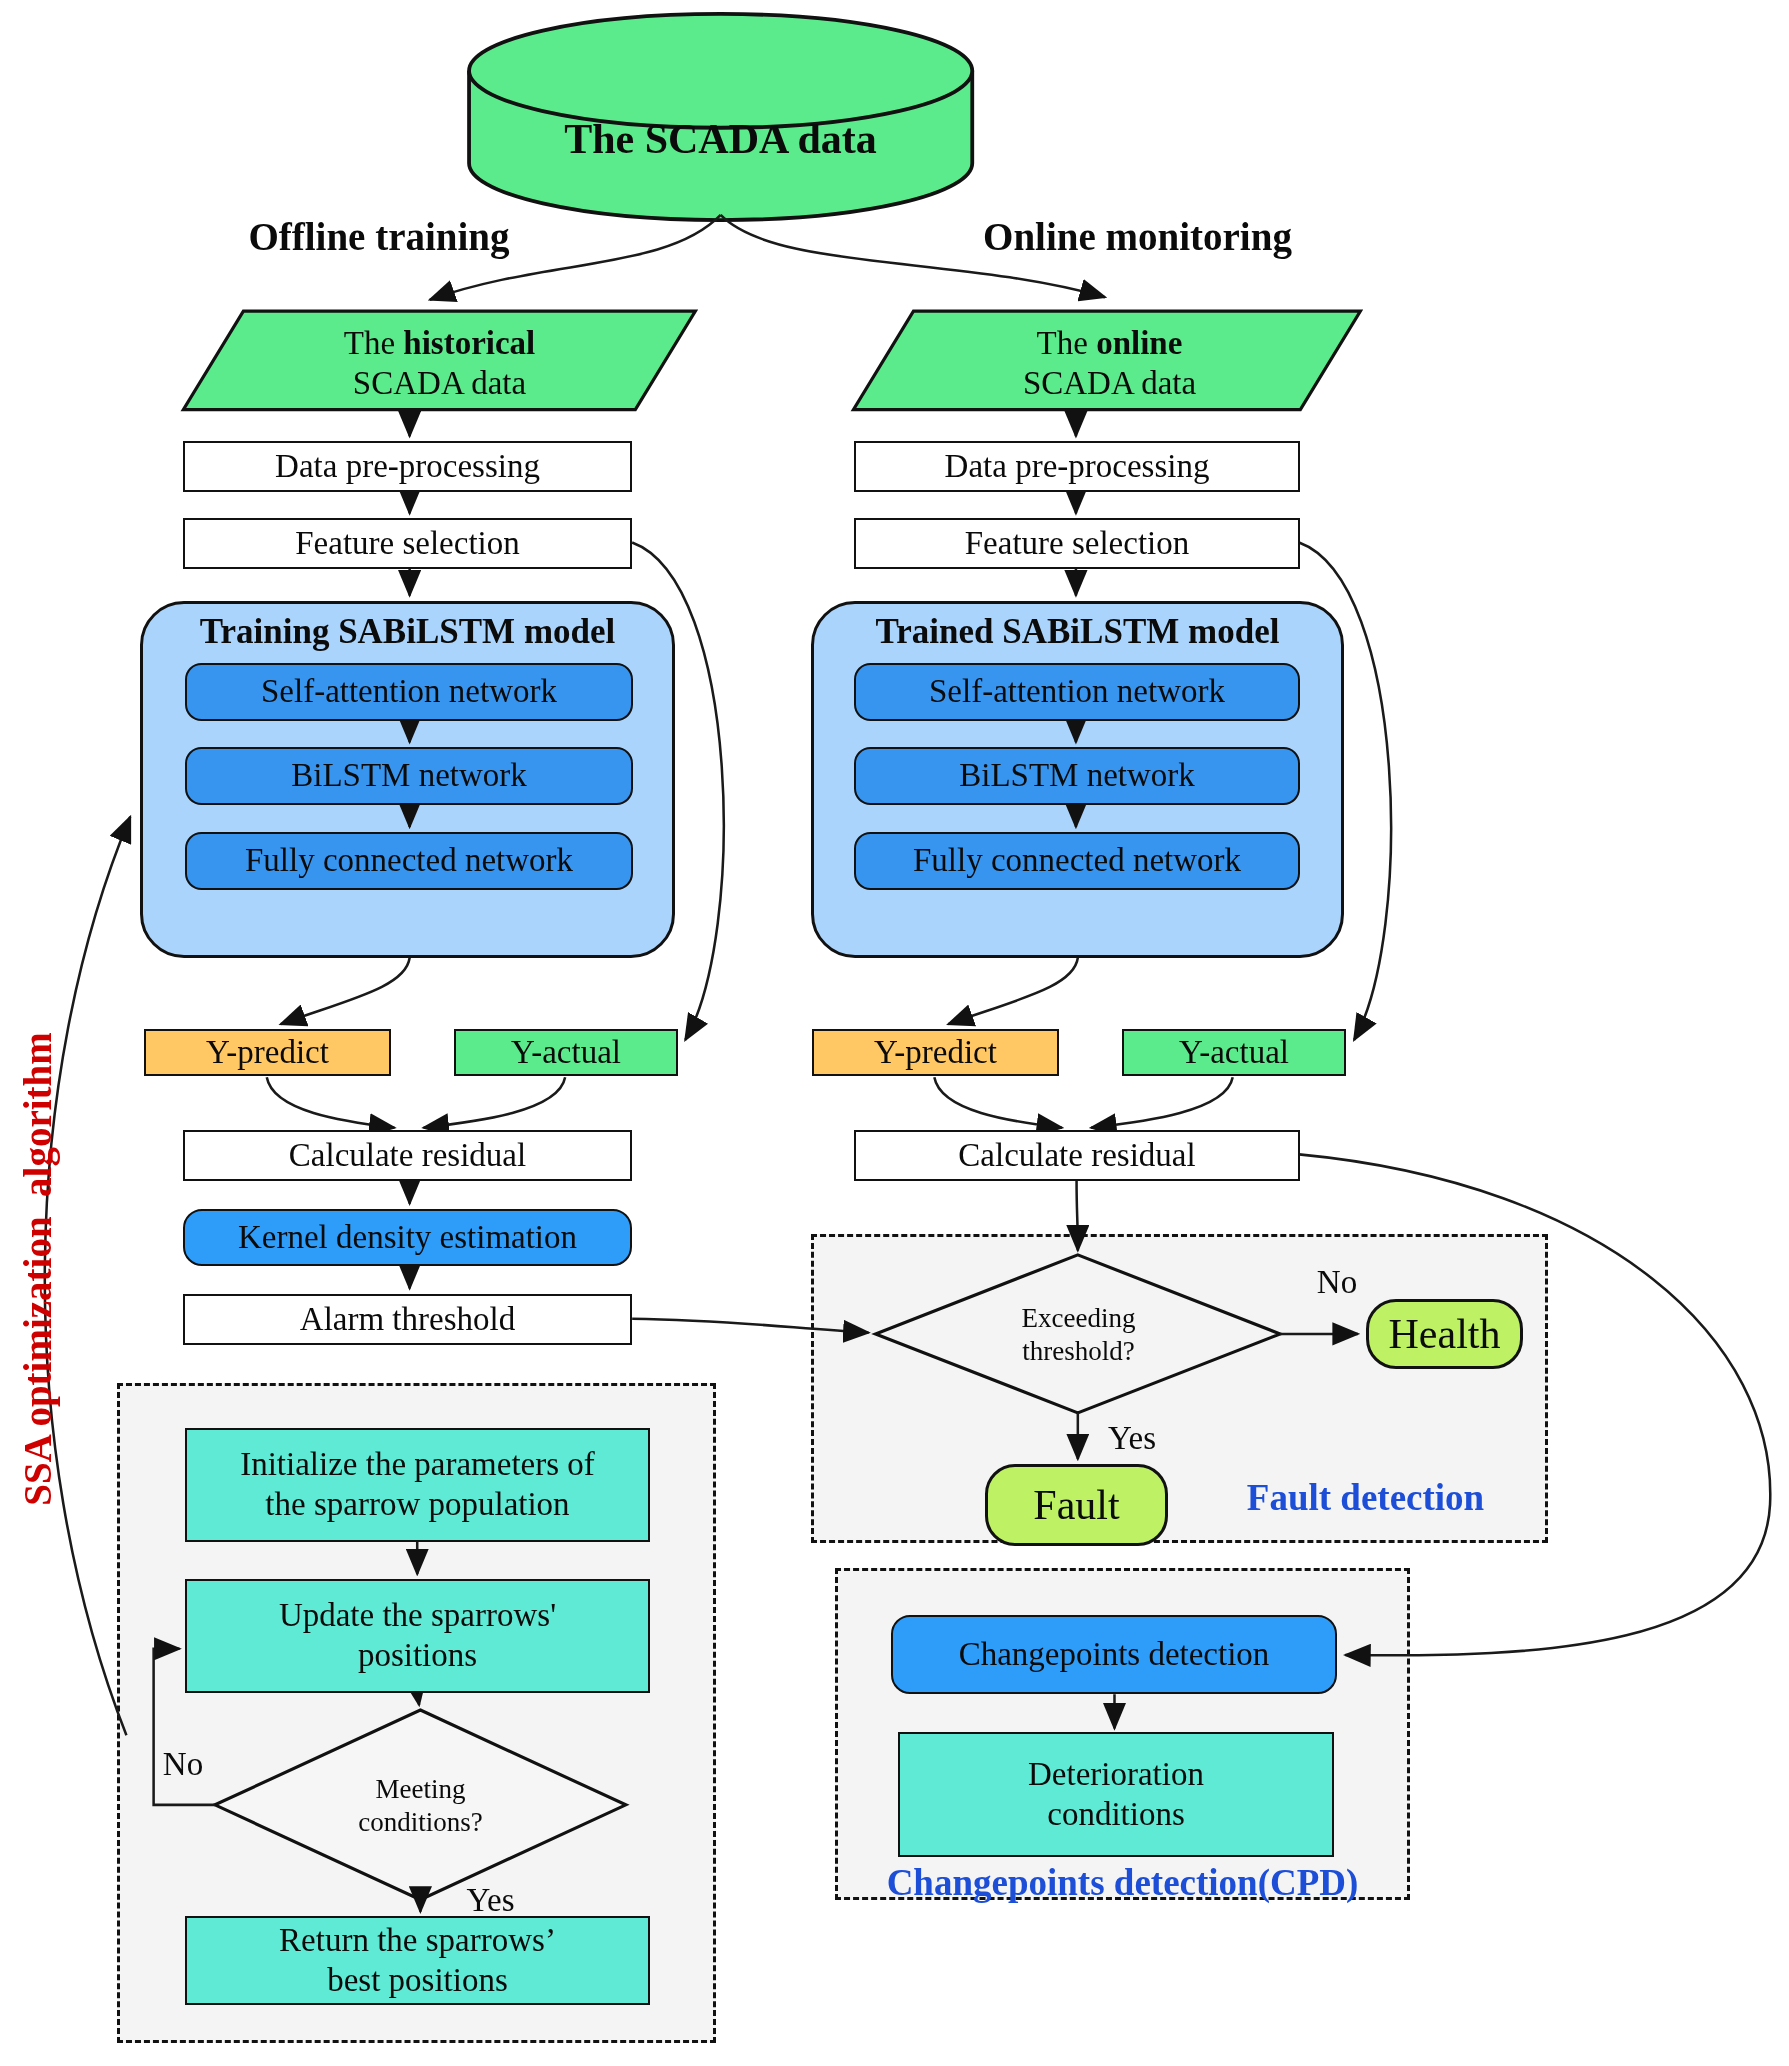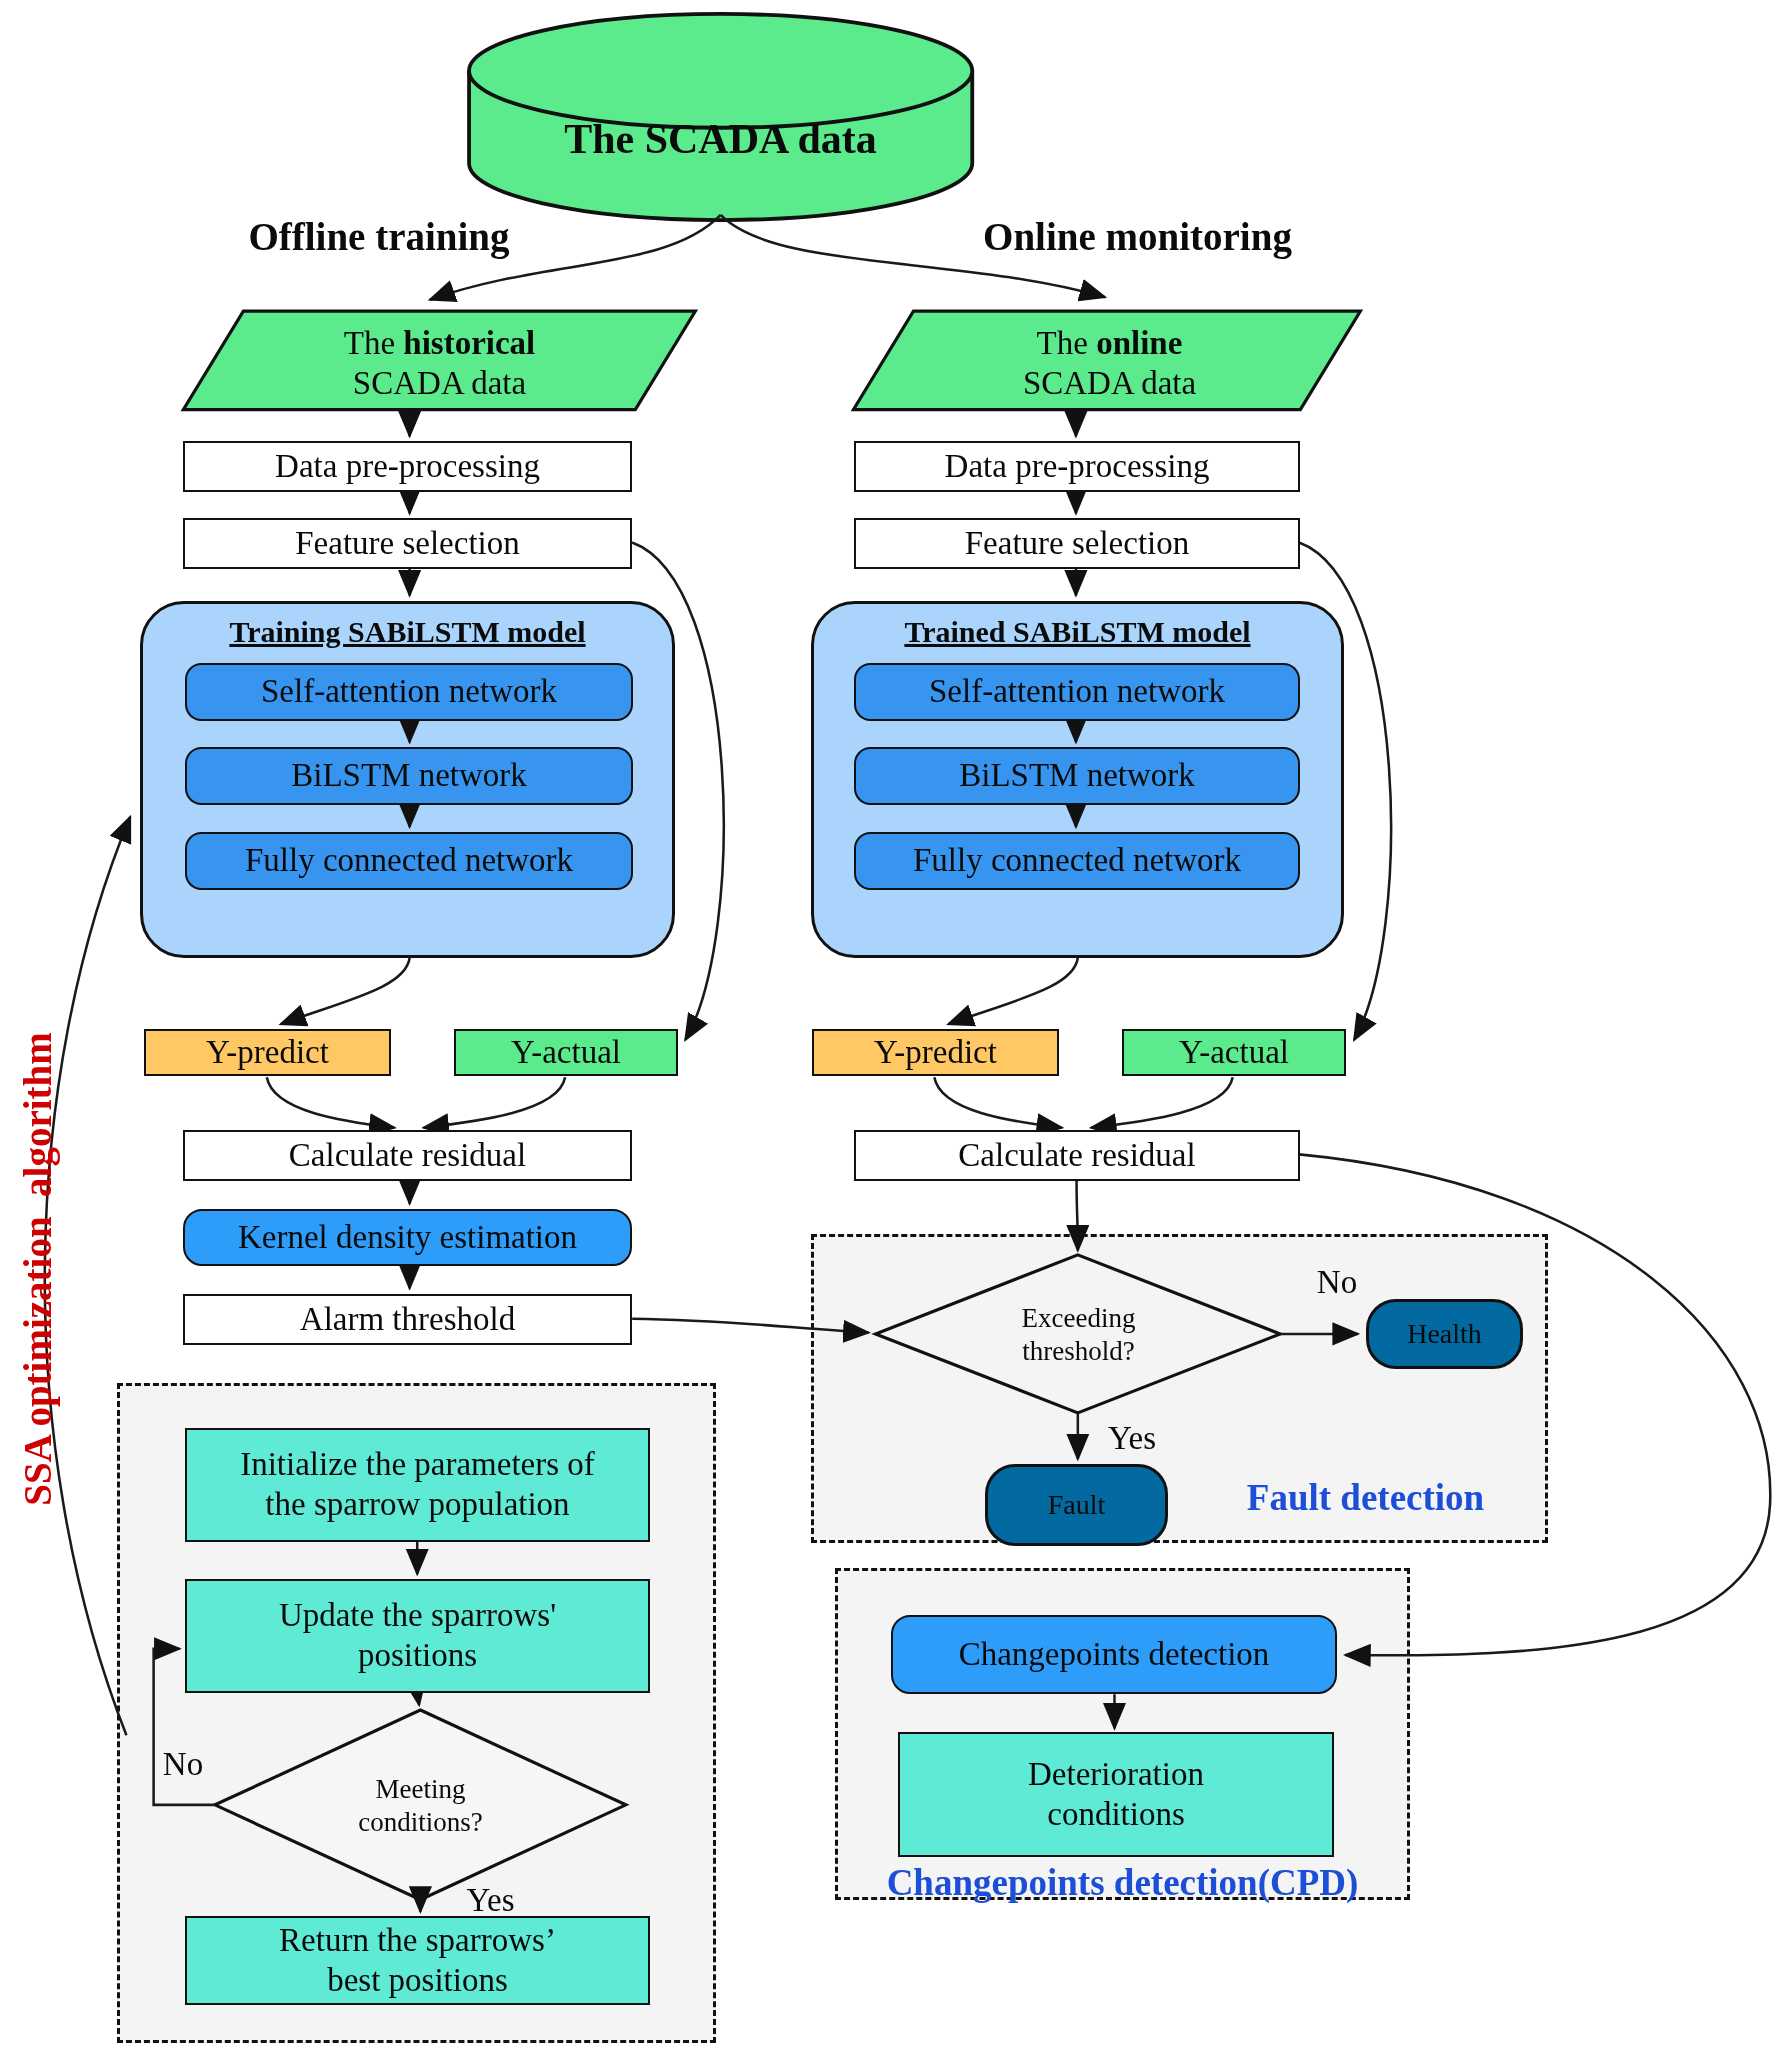--- a/index.html
+++ b/index.html
@@ -22,25 +22,25 @@
   .graybox{background:#5eead4;}
   .container{
     position:absolute;background:#AAD4FB;border:3.2px solid #111111;
     border-radius:44px;box-sizing:border-box;
   }
   .panel{
     position:absolute;background:#F4F4F4;border:3.8px dashed #111111;box-sizing:border-box;
   }
   .roundnode{
     position:absolute;display:flex;align-items:center;justify-content:center;
-    background:#0369a1;border:3.2px solid #111111;border-radius:30px;
-    box-sizing:border-box;font-size:28px;
+    background:#bef264;border:3.2px solid #111111;border-radius:30px;
+    box-sizing:border-box;font-size:42px;
   }
   .bold{font-weight:bold;}
-  .title{font-weight:bold;font-size:30px;text-decoration:underline;}
+  .title{font-weight:bold;font-size:35px;}
   .branch{font-weight:bold;font-size:39px;}
   .cyl-t{font-weight:bold;font-size:42px;}
   .cap{font-weight:bold;font-size:37px;color:#1d4ed8;}
   .sidelabel{
     position:absolute;left:-425px;top:1234px;width:923px;height:70px;
     transform:rotate(-90deg);transform-origin:center center;
     display:flex;align-items:center;justify-content:center;
     font-weight:bold;font-size:39px;color:#CE0000;white-space:pre;
   }
   .diamond-lbl{font-size:27px;}

